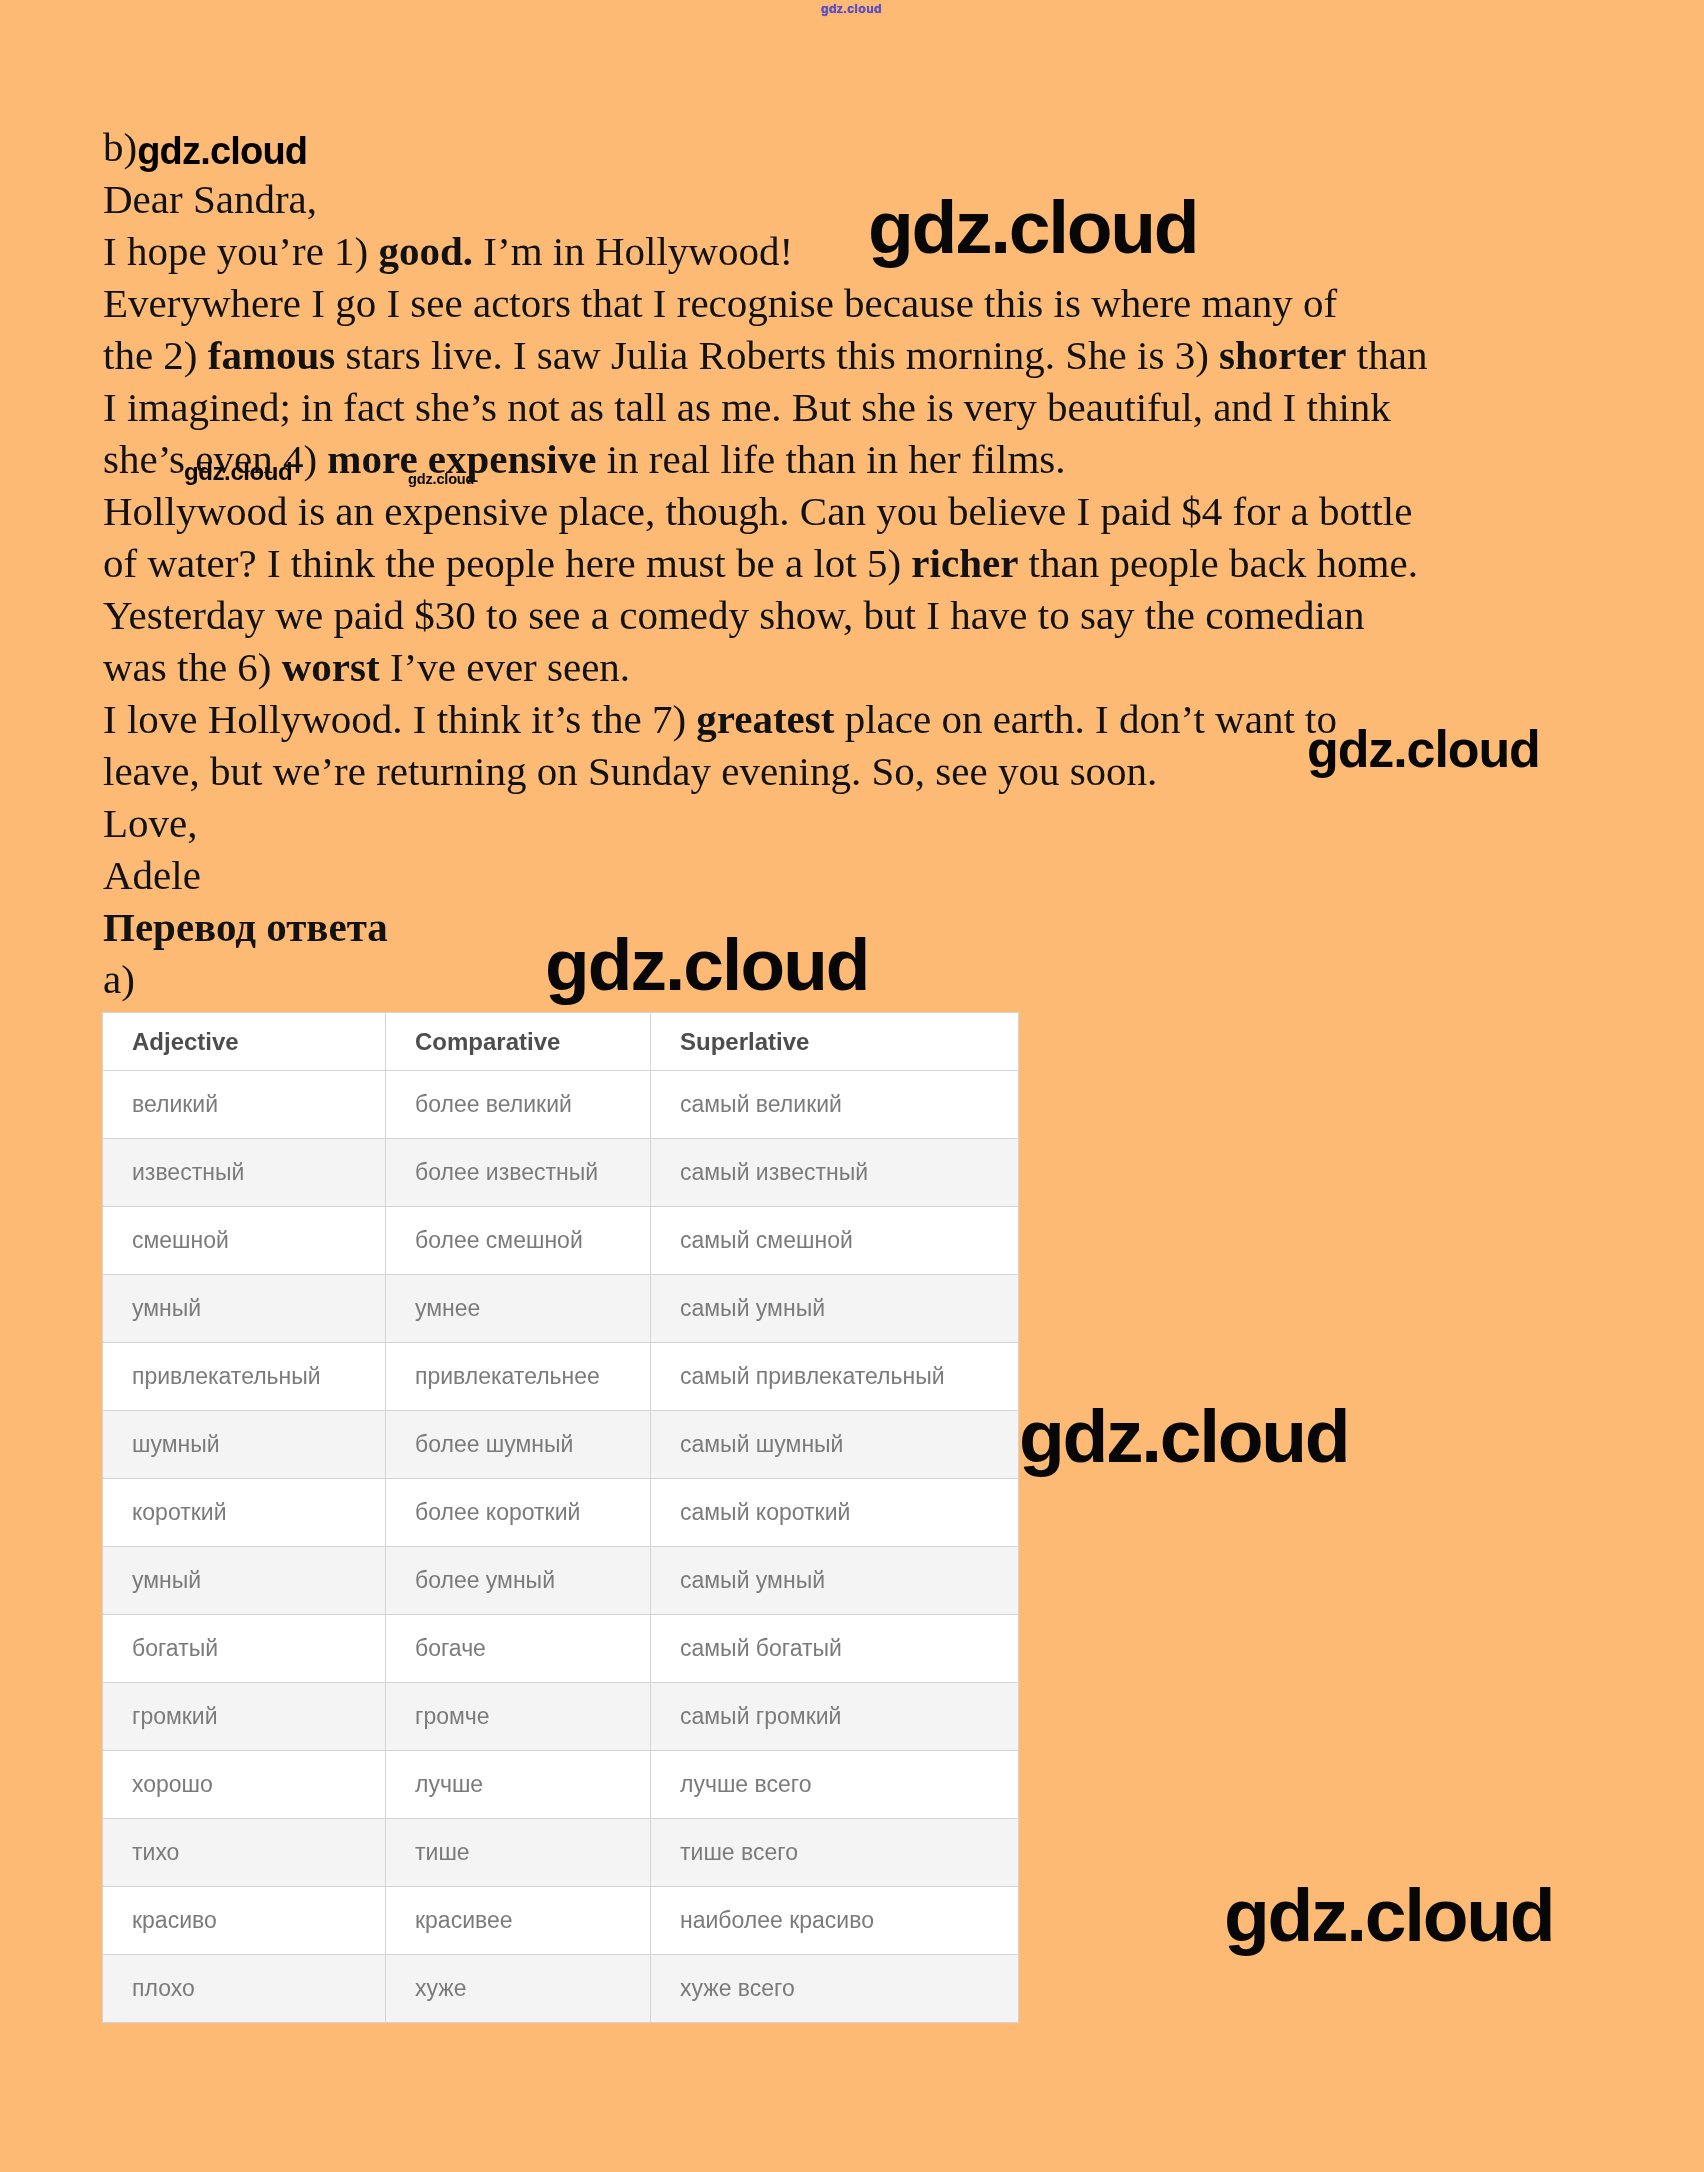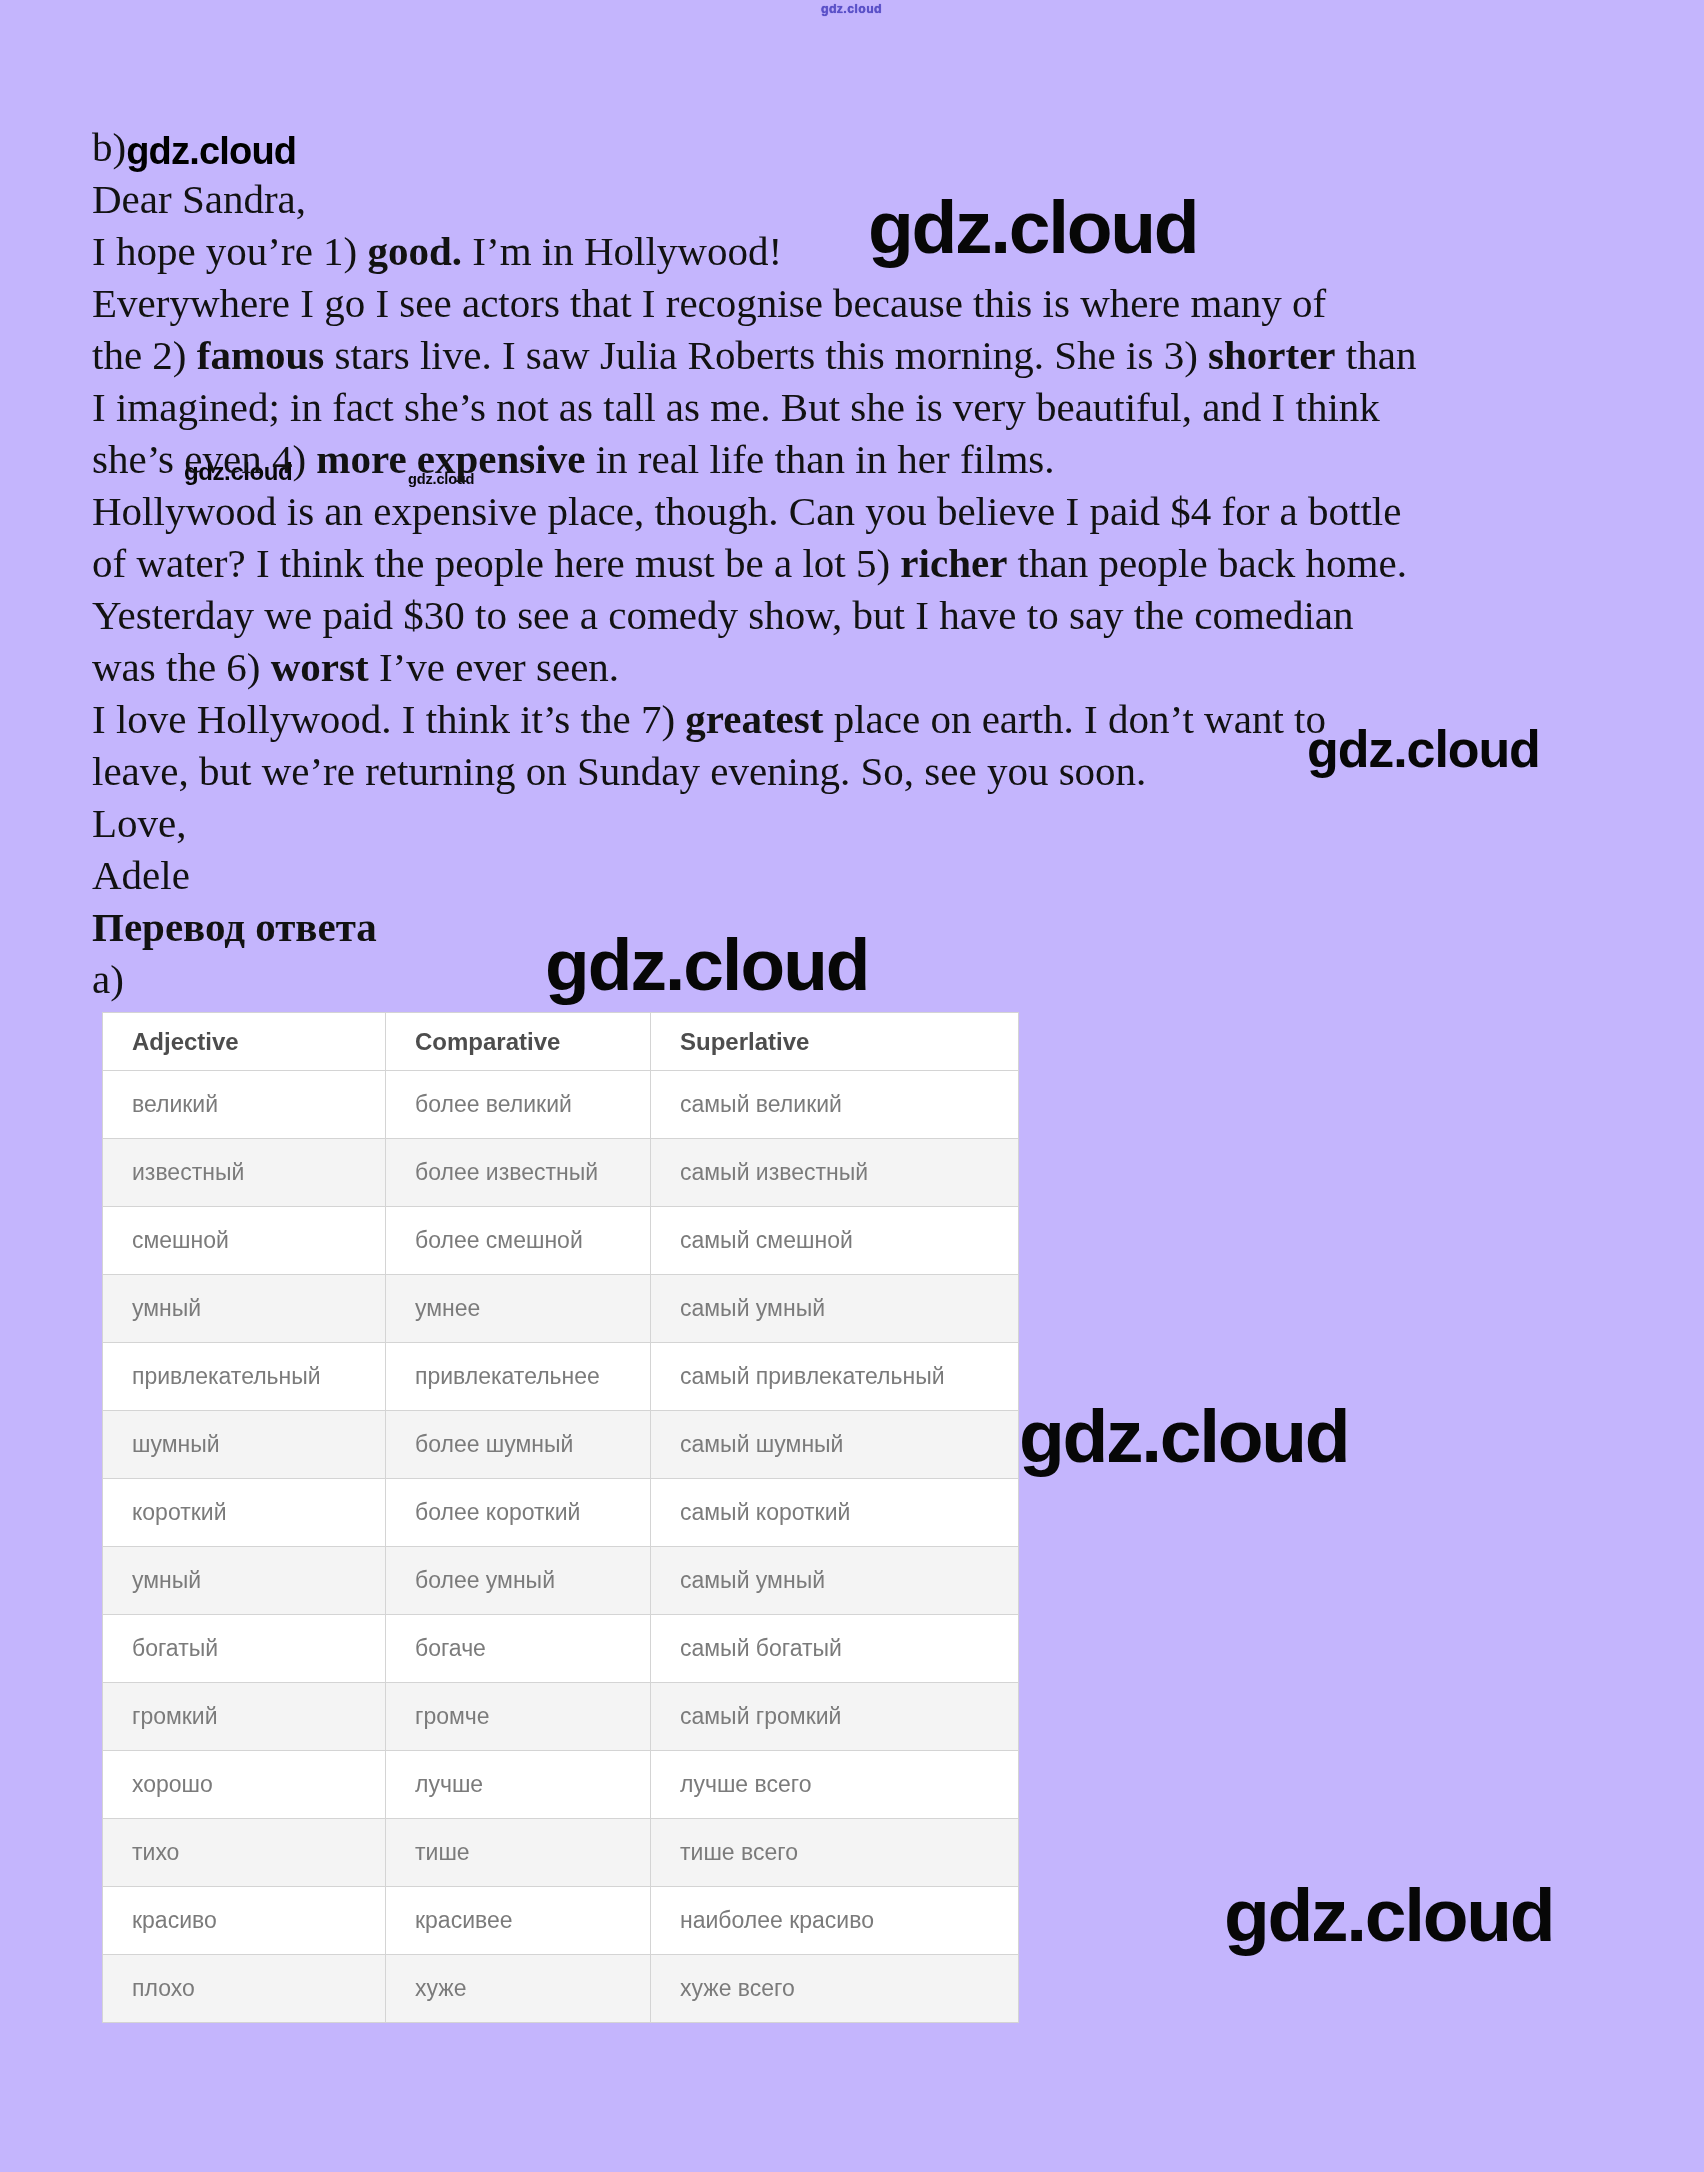--- a/index.html
+++ b/index.html
@@ -1,25 +1,25 @@
 <!DOCTYPE html>
 <html style="font-size:12.3px"><head>
 <meta charset="utf-8">
 <style>
   html,body{margin:0;padding:0;background:#ffffff;}
   #page{
     position:relative;
     width:1704px;height:2172px;
-    background:#c4b5fd;
+    background:#fdba74;
     overflow:hidden;
     font-family:"Liberation Serif",serif;
   }
   
   #letter{
-    position:absolute;left:92px;top:121px;
+    position:absolute;left:103px;top:121px;
     color:#121212;font-size:41px;
   }
   .ln{height:52px;line-height:52px;white-space:nowrap;}
   .ln .bold{font-weight:700;text-align:right;}
   .inline-wm{
     font-family:"Liberation Sans",sans-serif;
     font-weight:700;font-size:38px;letter-spacing:-0.8px;color:#000;
     vertical-align:-3.1px;
   }
   

